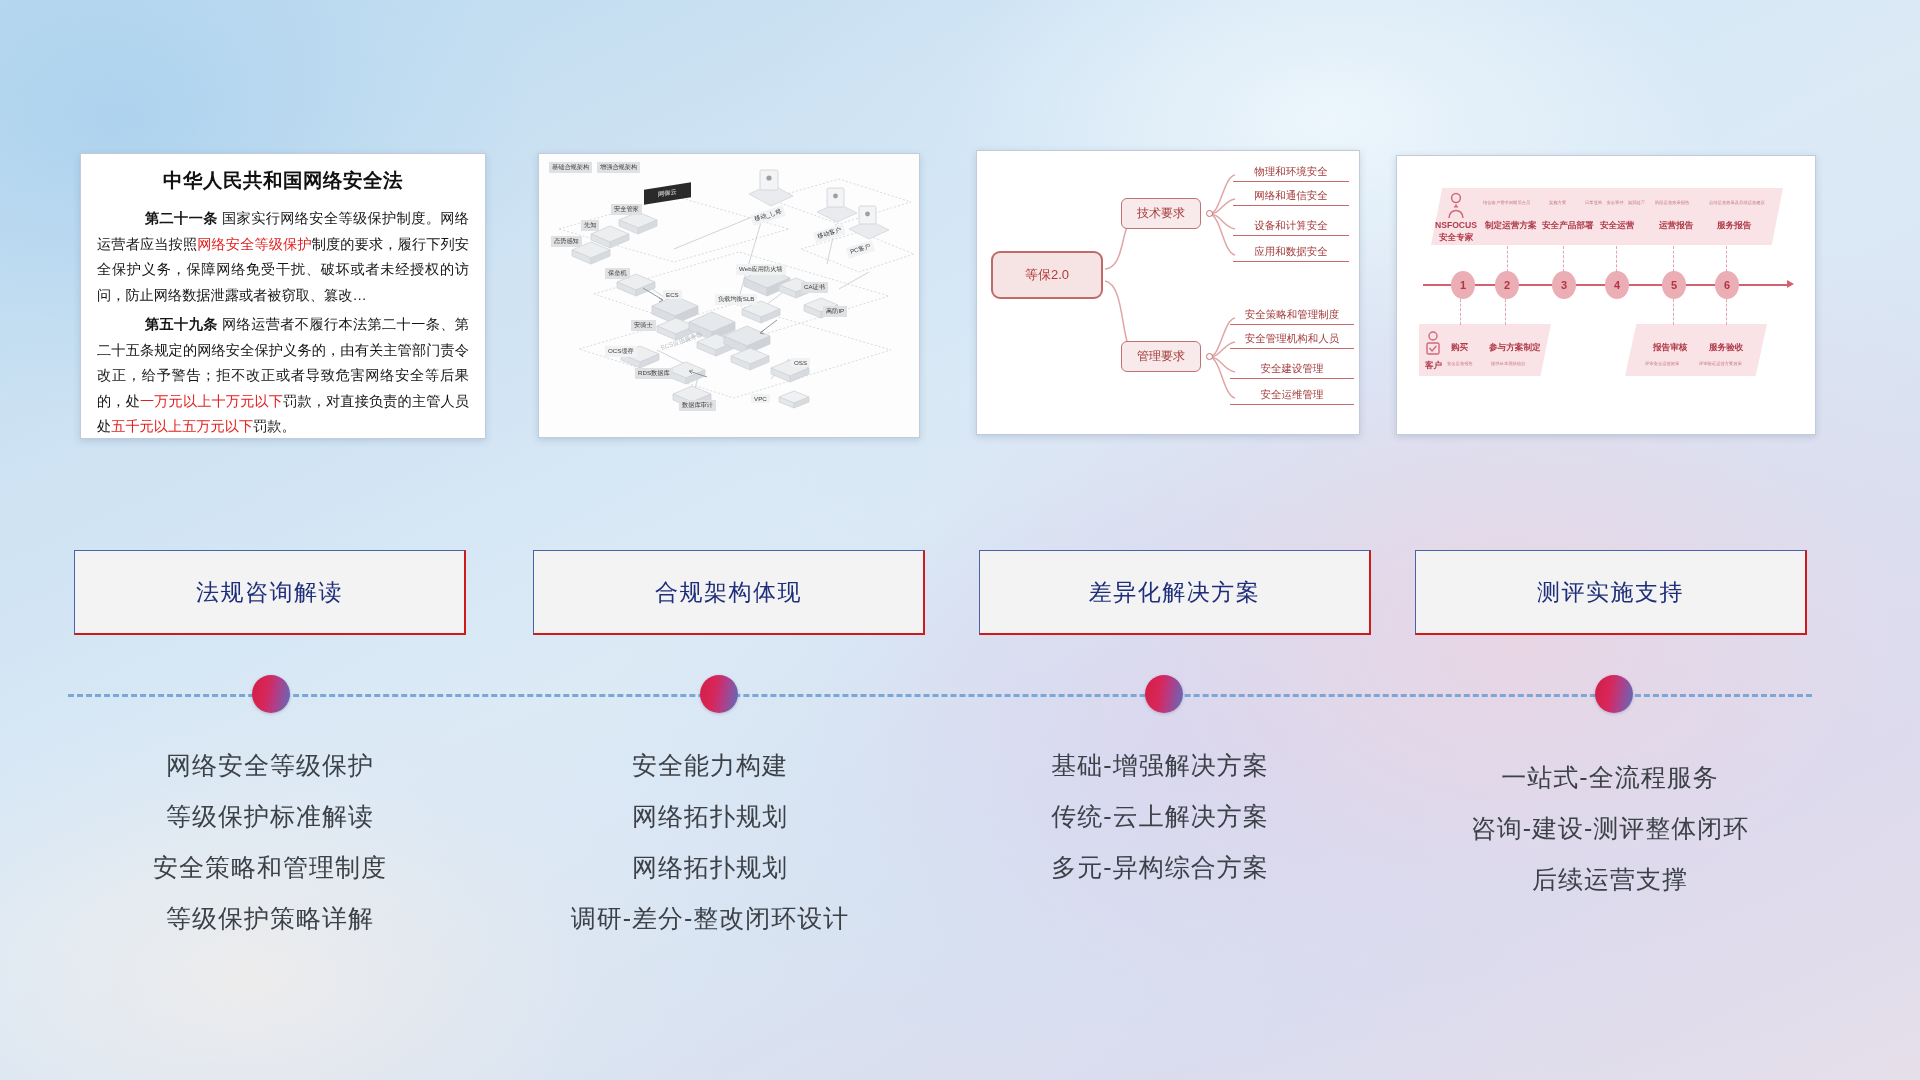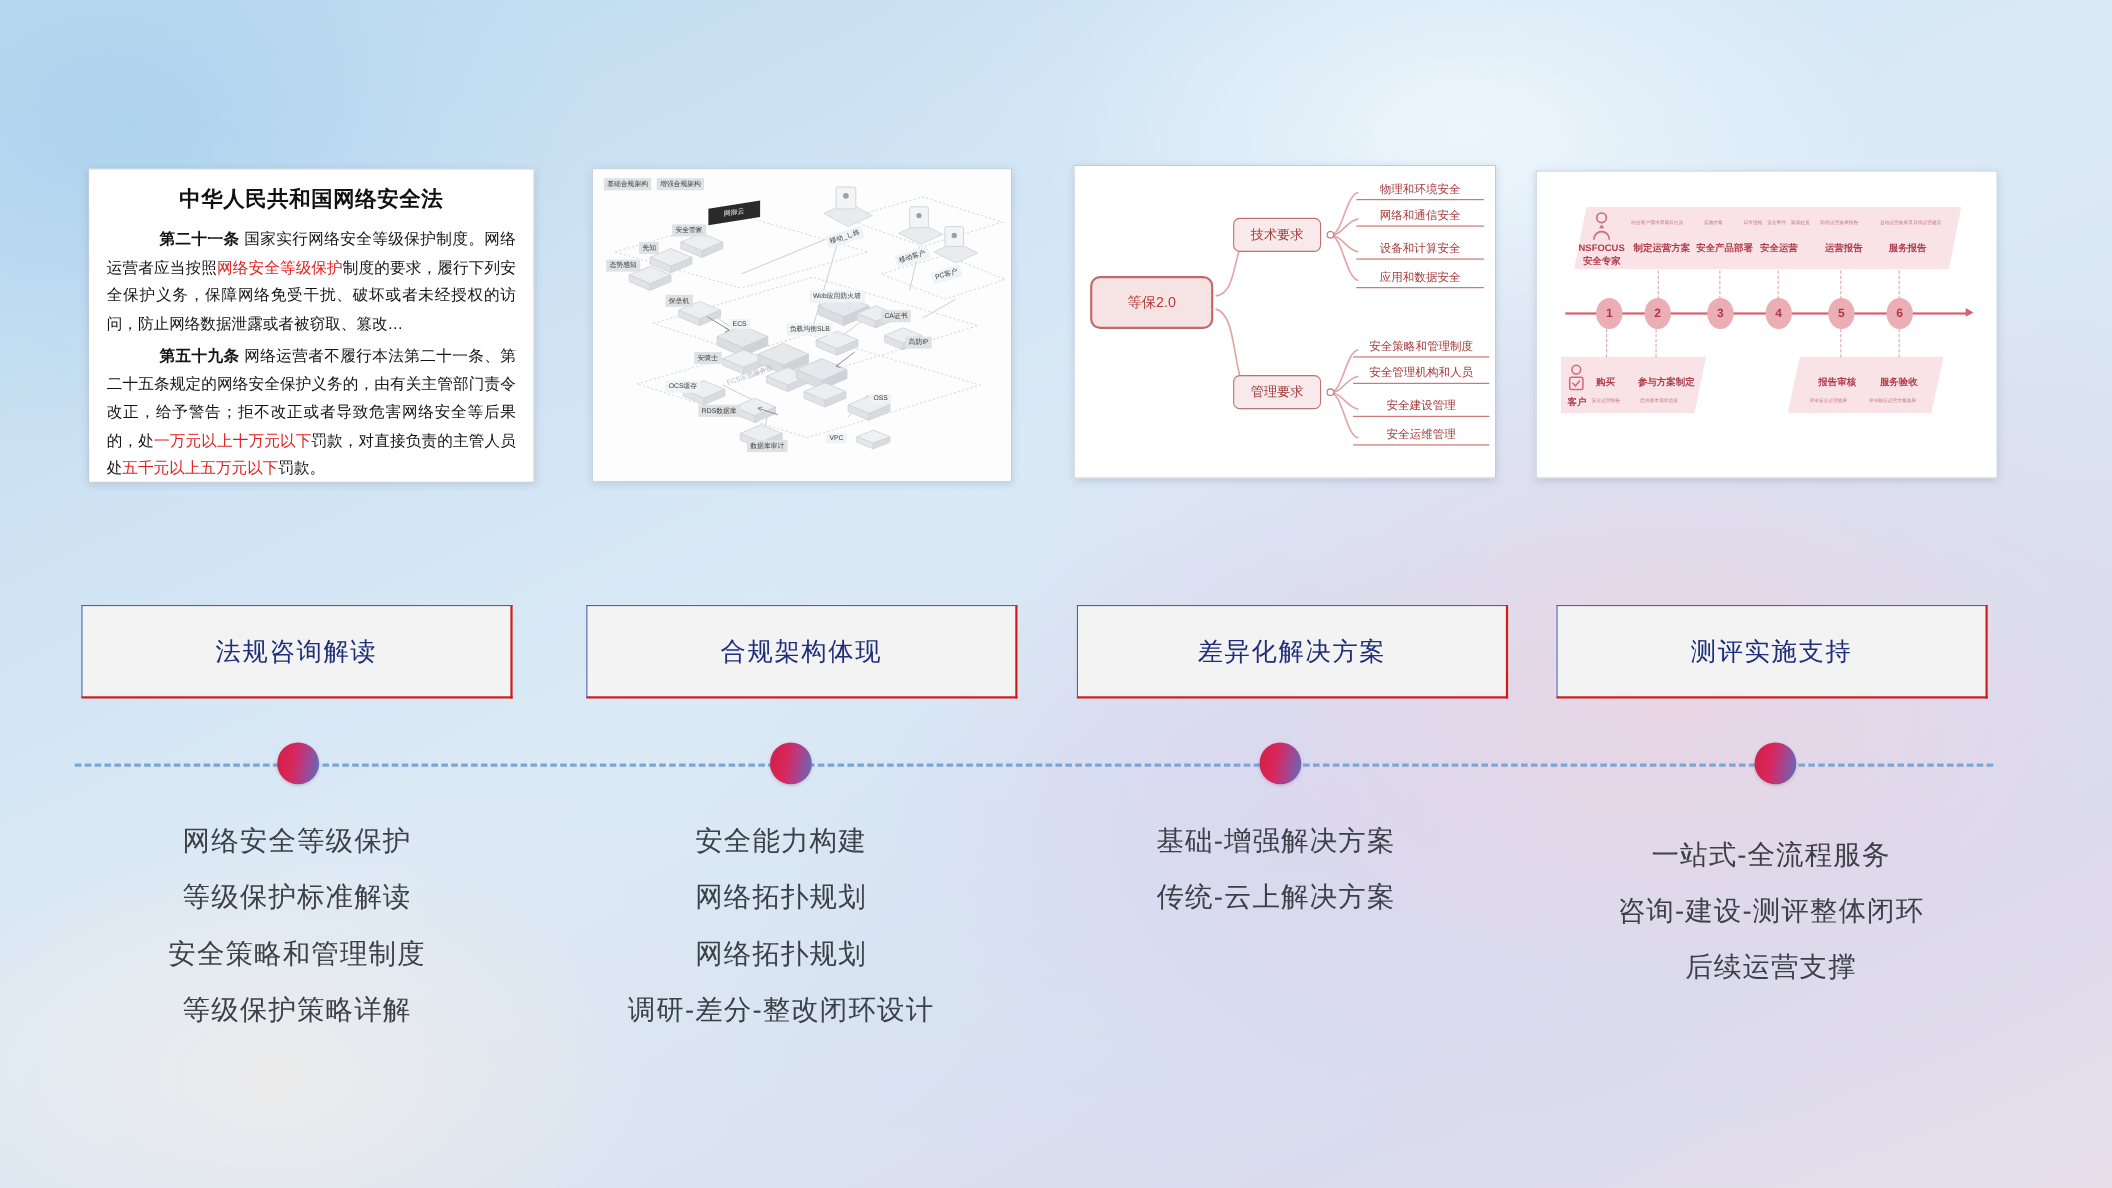--- a/index.html
+++ b/index.html
@@ -450,18 +450,19 @@
 </div>
 <div class="list" id="list-1">
   <div>安全能力构建</div>
   <div>网络拓扑规划</div>
   <div>网络拓扑规划</div>
   <div>调研-差分-整改闭环设计</div>
 </div>
 <div class="list" id="list-2">
   <div>基础-增强解决方案</div>
   <div>传统-云上解决方案</div>
+  <div>多元-异构综合方案</div>
 </div>
 <div class="list" id="list-3">
   <div>一站式-全流程服务</div>
   <div>咨询-建设-测评整体闭环</div>
   <div>后续运营支撑</div>
 </div>
 
 </body></html>

